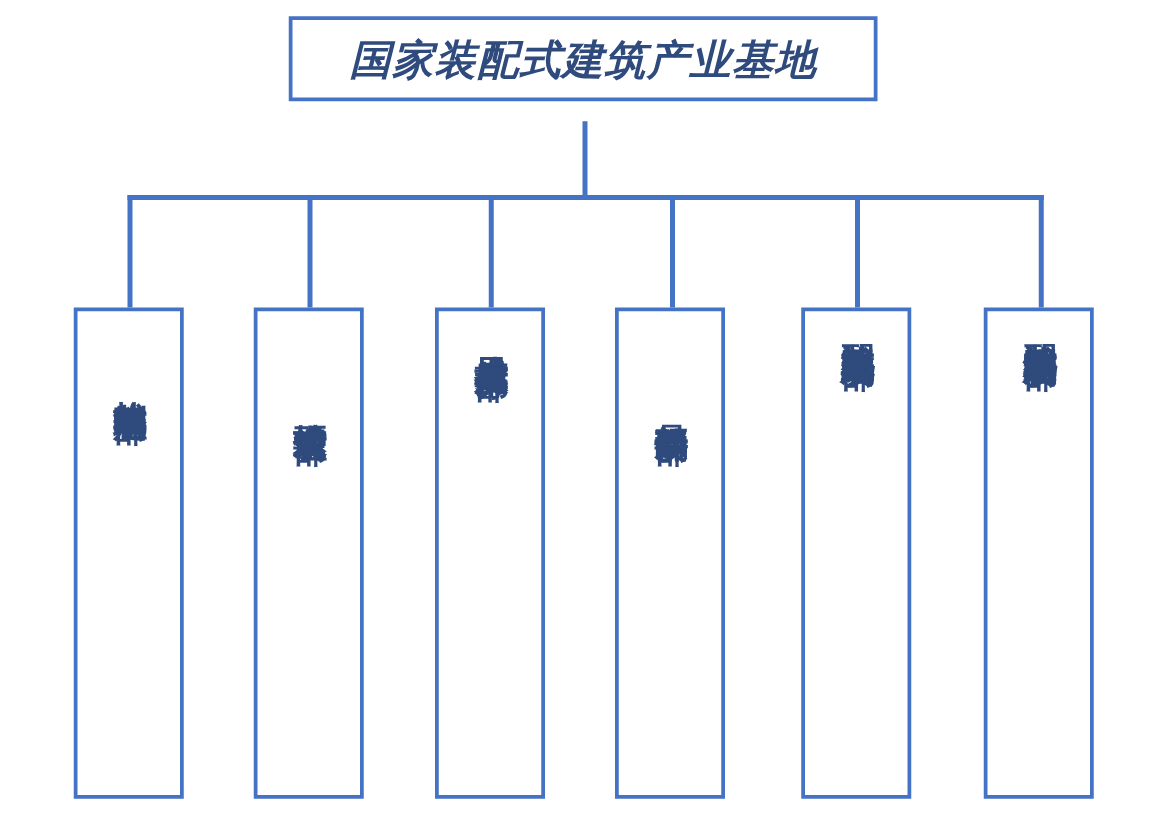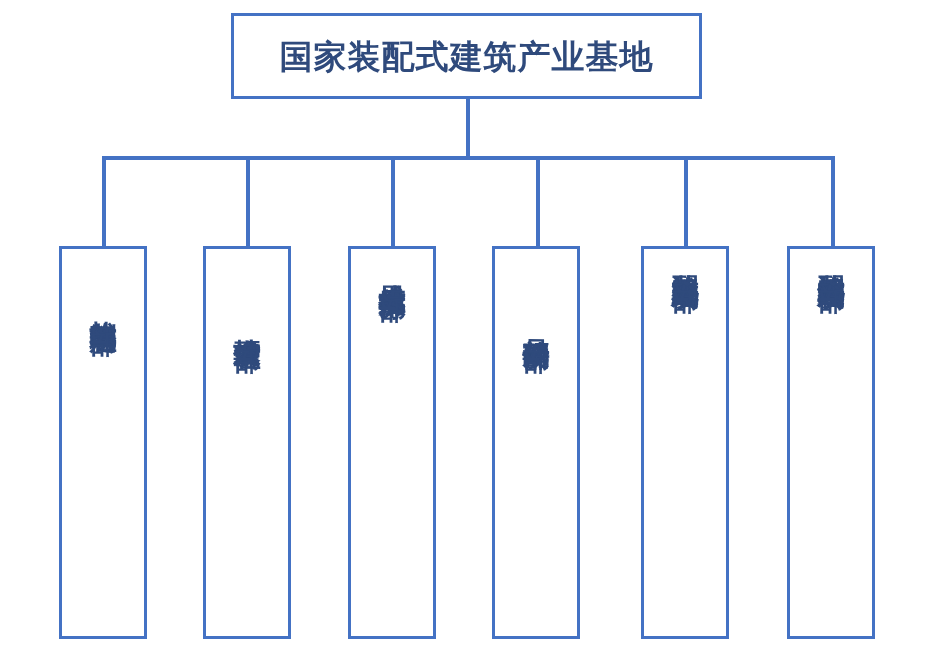--- a/index.html
+++ b/index.html
@@ -26,21 +26,22 @@
     border: 3px solid #4472C4;
     display: flex;
     align-items: center;
     justify-content: center;
   }
 
   .root-node {
     left: 231px;
     top: 13px;
     width: 471px;
-    height: 86px;
+    height: 68px;
+    font-style: italic;
   }
 
   .root-label {
     font-size: 33px;
     font-weight: 700;
     color: #2F4A7C;
     letter-spacing: 1px;
     line-height: 1;
     white-space: nowrap;
   }

